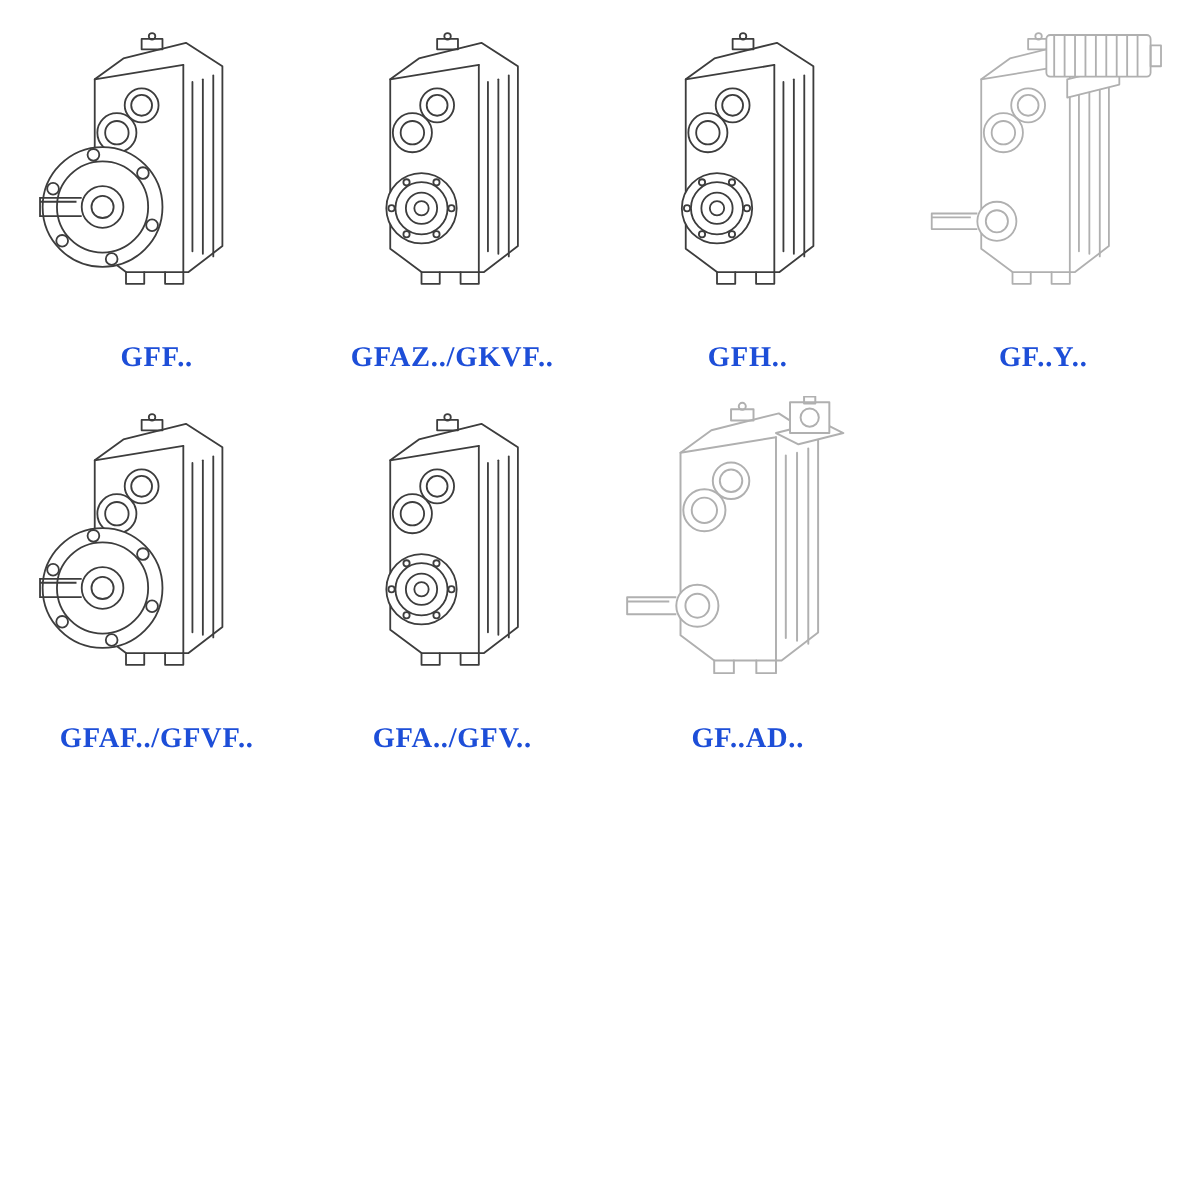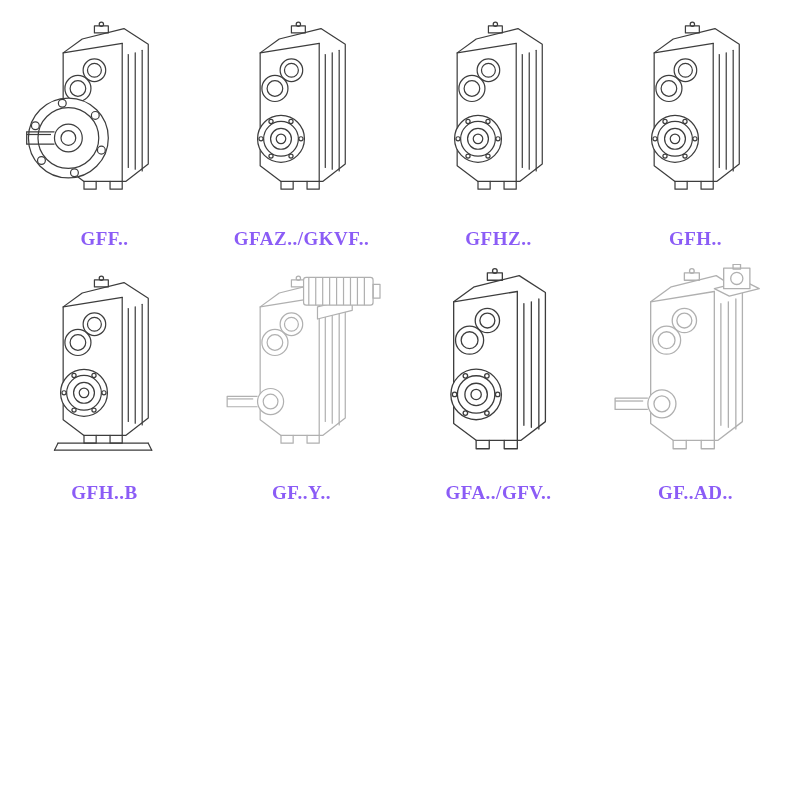--- a/index.html
+++ b/index.html
@@ -24,21 +24,21 @@
     flex:1 1 auto;width:90%;max-height:calc(100% - 32px);
     color:#3d3d3d;
   }
   .drawing[data-tone="light"]{color:#b0b0b0;}
   .cell:nth-child(7) .drawing,
   .cell:nth-child(8) .drawing,
   .cell:nth-child(11) .drawing,
   .cell:nth-child(12) .drawing{width:97%;}
   .label{
     height:28px;line-height:26px;
-    font-weight:bold;font-size:19px;color:#8b5cf6;
+    font-weight:bold;font-size:19px;color:#1d4ed8;
     letter-spacing:0.5px;white-space:nowrap;
     text-align:center;
   }
   .cell:nth-child(11) .label,
   .cell:nth-child(12) .label{font-size:22px;}
   .cell:nth-child(12){border-left:1px solid #e2e2e2;border-top:3px solid #a21caf;}
   .defs-svg{position:absolute;width:0;height:0;overflow:hidden;}
 </style>
 </head>
 <body>
@@ -206,50 +206,44 @@
       <figcaption class="label">GFF..</figcaption>
     </figure>
 
     <figure class="cell">
       <svg class="drawing" viewBox="0 0 200 230" data-tone="dark">
           <use href="#sym-shaft"></use>
         </svg>
       <figcaption class="label">GFAZ../GKVF..</figcaption>
     </figure>
 
+
+
     <figure class="cell">
       <svg class="drawing" viewBox="0 0 200 230" data-tone="dark">
           <use href="#sym-shaft"></use>
         </svg>
-      <figcaption class="label">GFHZ..</figcaption>
-    </figure>
-
-
-    <figure class="cell">
-      <svg class="drawing" viewBox="0 0 200 230" data-tone="dark">
-          <use href="#sym-shaft"></use>
-        </svg>
       <figcaption class="label">GFH..</figcaption>
     </figure>
 
-    <figure class="cell">
-      <svg class="drawing" viewBox="0 0 200 230" data-tone="dark">
-          <use href="#sym-foot"></use>
-        </svg>
-      <figcaption class="label">GFH..B</figcaption>
-    </figure>
 
 
     <figure class="cell">
       <svg class="drawing" viewBox="0 0 200 230" data-tone="light">
           <use href="#sym-motor"></use>
         </svg>
       <figcaption class="label">GF..Y..</figcaption>
     </figure>
 
+    <figure class="cell">
+      <svg class="drawing" viewBox="0 0 200 230" data-tone="dark">
+          <use href="#sym-flange"></use>
+        </svg>
+      <figcaption class="label">GFAF../GFVF..</figcaption>
+    </figure>
 
     <figure class="cell">
       <svg class="drawing" viewBox="0 0 200 230" data-tone="dark">
           <use href="#sym-shaft"></use>
         </svg>
       <figcaption class="label">GFA../GFV..</figcaption>
     </figure>
 
 
     <figure class="cell">

